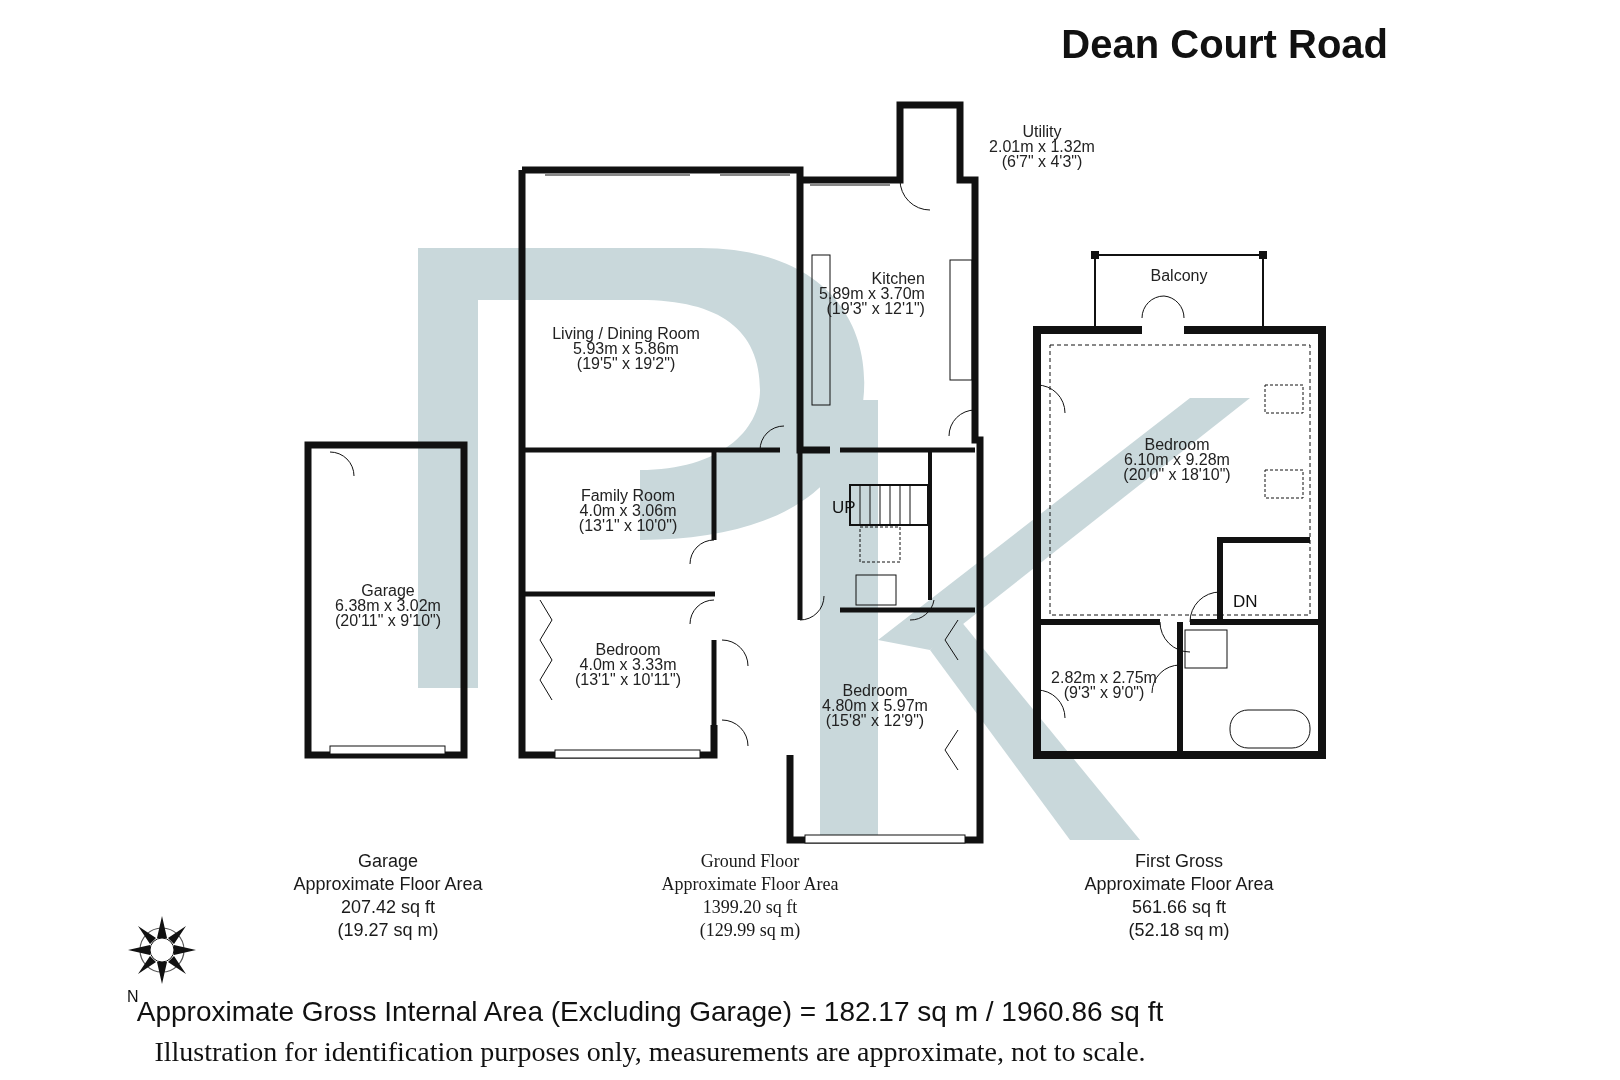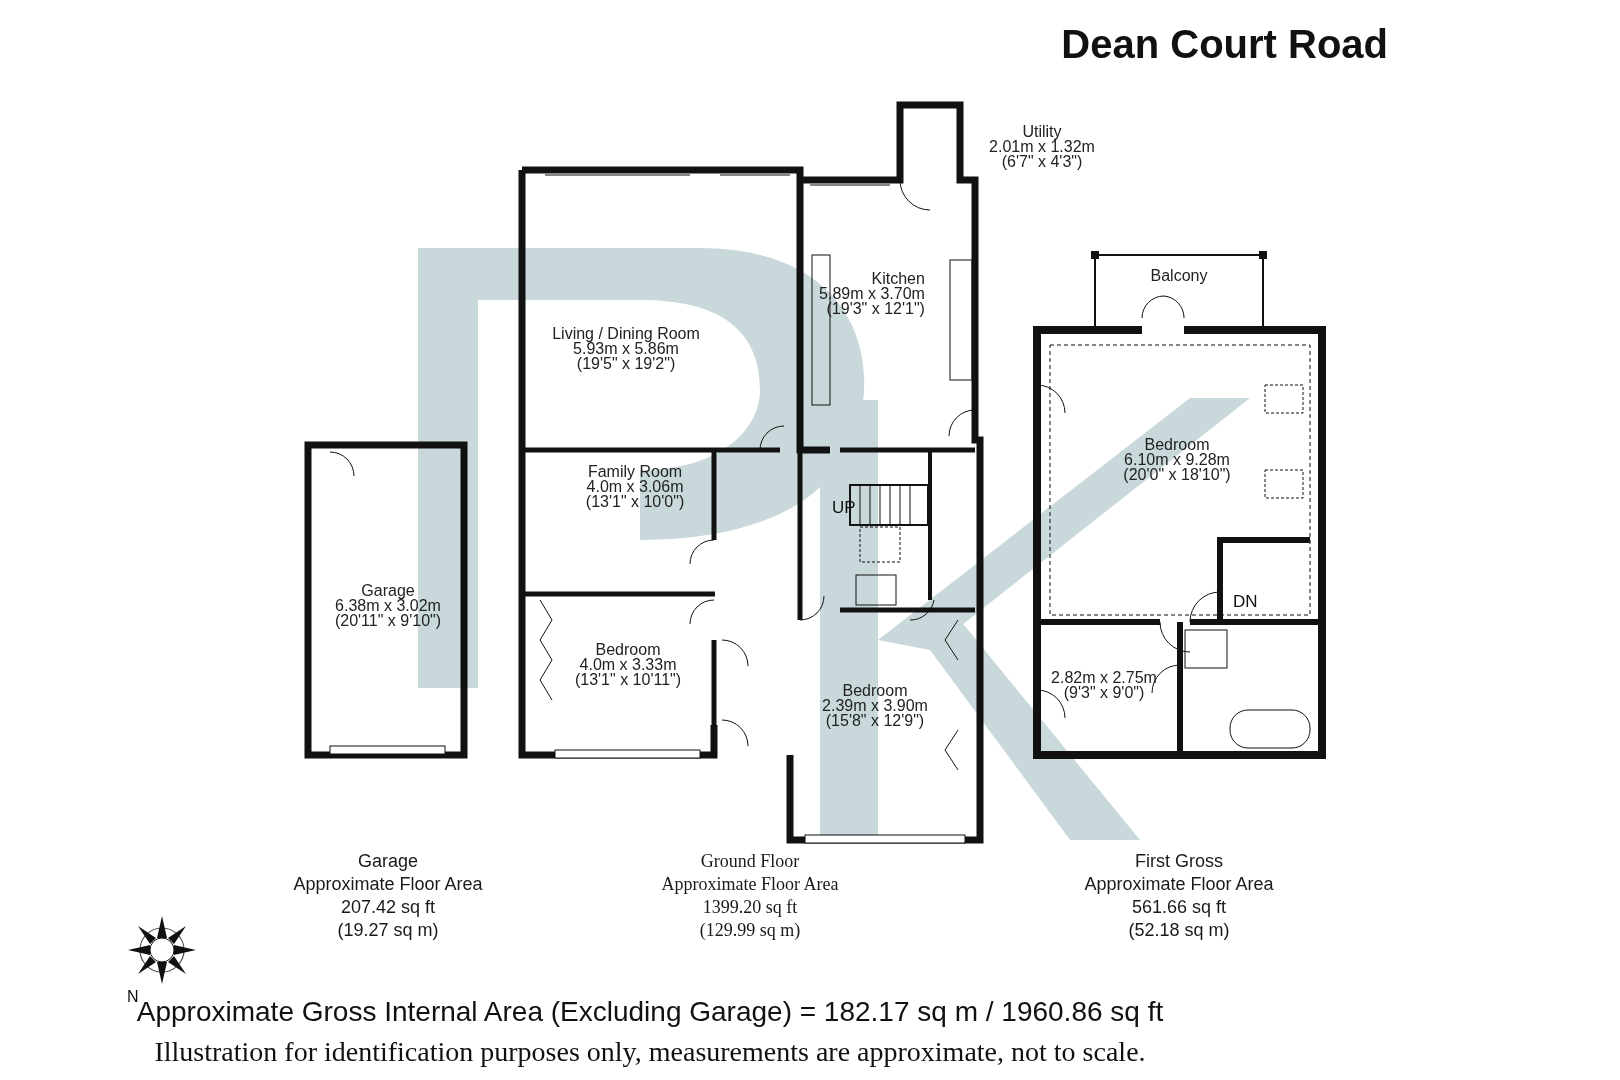--- a/index.html
+++ b/index.html
@@ -127,38 +127,38 @@
 <div class="lbl" style="left:626px;top:285px;margin-top:41px;">
   <div>Living / Dining Room</div>
   <div>5.93m x 5.86m</div>
   <div>(19'5" x 19'2")</div>
 </div>
 <div class="lbl" style="left:872px;top:271px;text-align:right;">
   <div>Kitchen</div>
   <div>5.89m x 3.70m</div>
   <div>(19'3" x 12'1")</div>
 </div>
-<div class="lbl" style="left:628px;top:464px;margin-left:7px;">
+<div class="lbl" style="left:628px;top:488px;">
   <div>Family Room</div>
   <div>4.0m x 3.06m</div>
   <div>(13'1" x 10'0")</div>
 </div>
 <div class="lbl" style="left:388px;top:583px;">
   <div>Garage</div>
   <div>6.38m x 3.02m</div>
   <div>(20'11" x 9'10")</div>
 </div>
 <div class="lbl" style="left:628px;top:642px;">
   <div>Bedroom</div>
   <div>4.0m x 3.33m</div>
   <div>(13'1" x 10'11")</div>
 </div>
 <div class="lbl" style="left:875px;top:683px;">
   <div>Bedroom</div>
-  <div>2.39m x 3.90m</div>
+  <div>4.80m x 5.97m</div>
   <div>(15'8" x 12'9")</div>
 </div>
 <div class="lbl" style="left:1179px;top:268px;">
   <div>Balcony</div>
 </div>
 <div class="lbl" style="left:1177px;top:437px;">
   <div>Bedroom</div>
   <div>6.10m x 9.28m</div>
   <div>(20'0" x 18'10")</div>
 </div>

